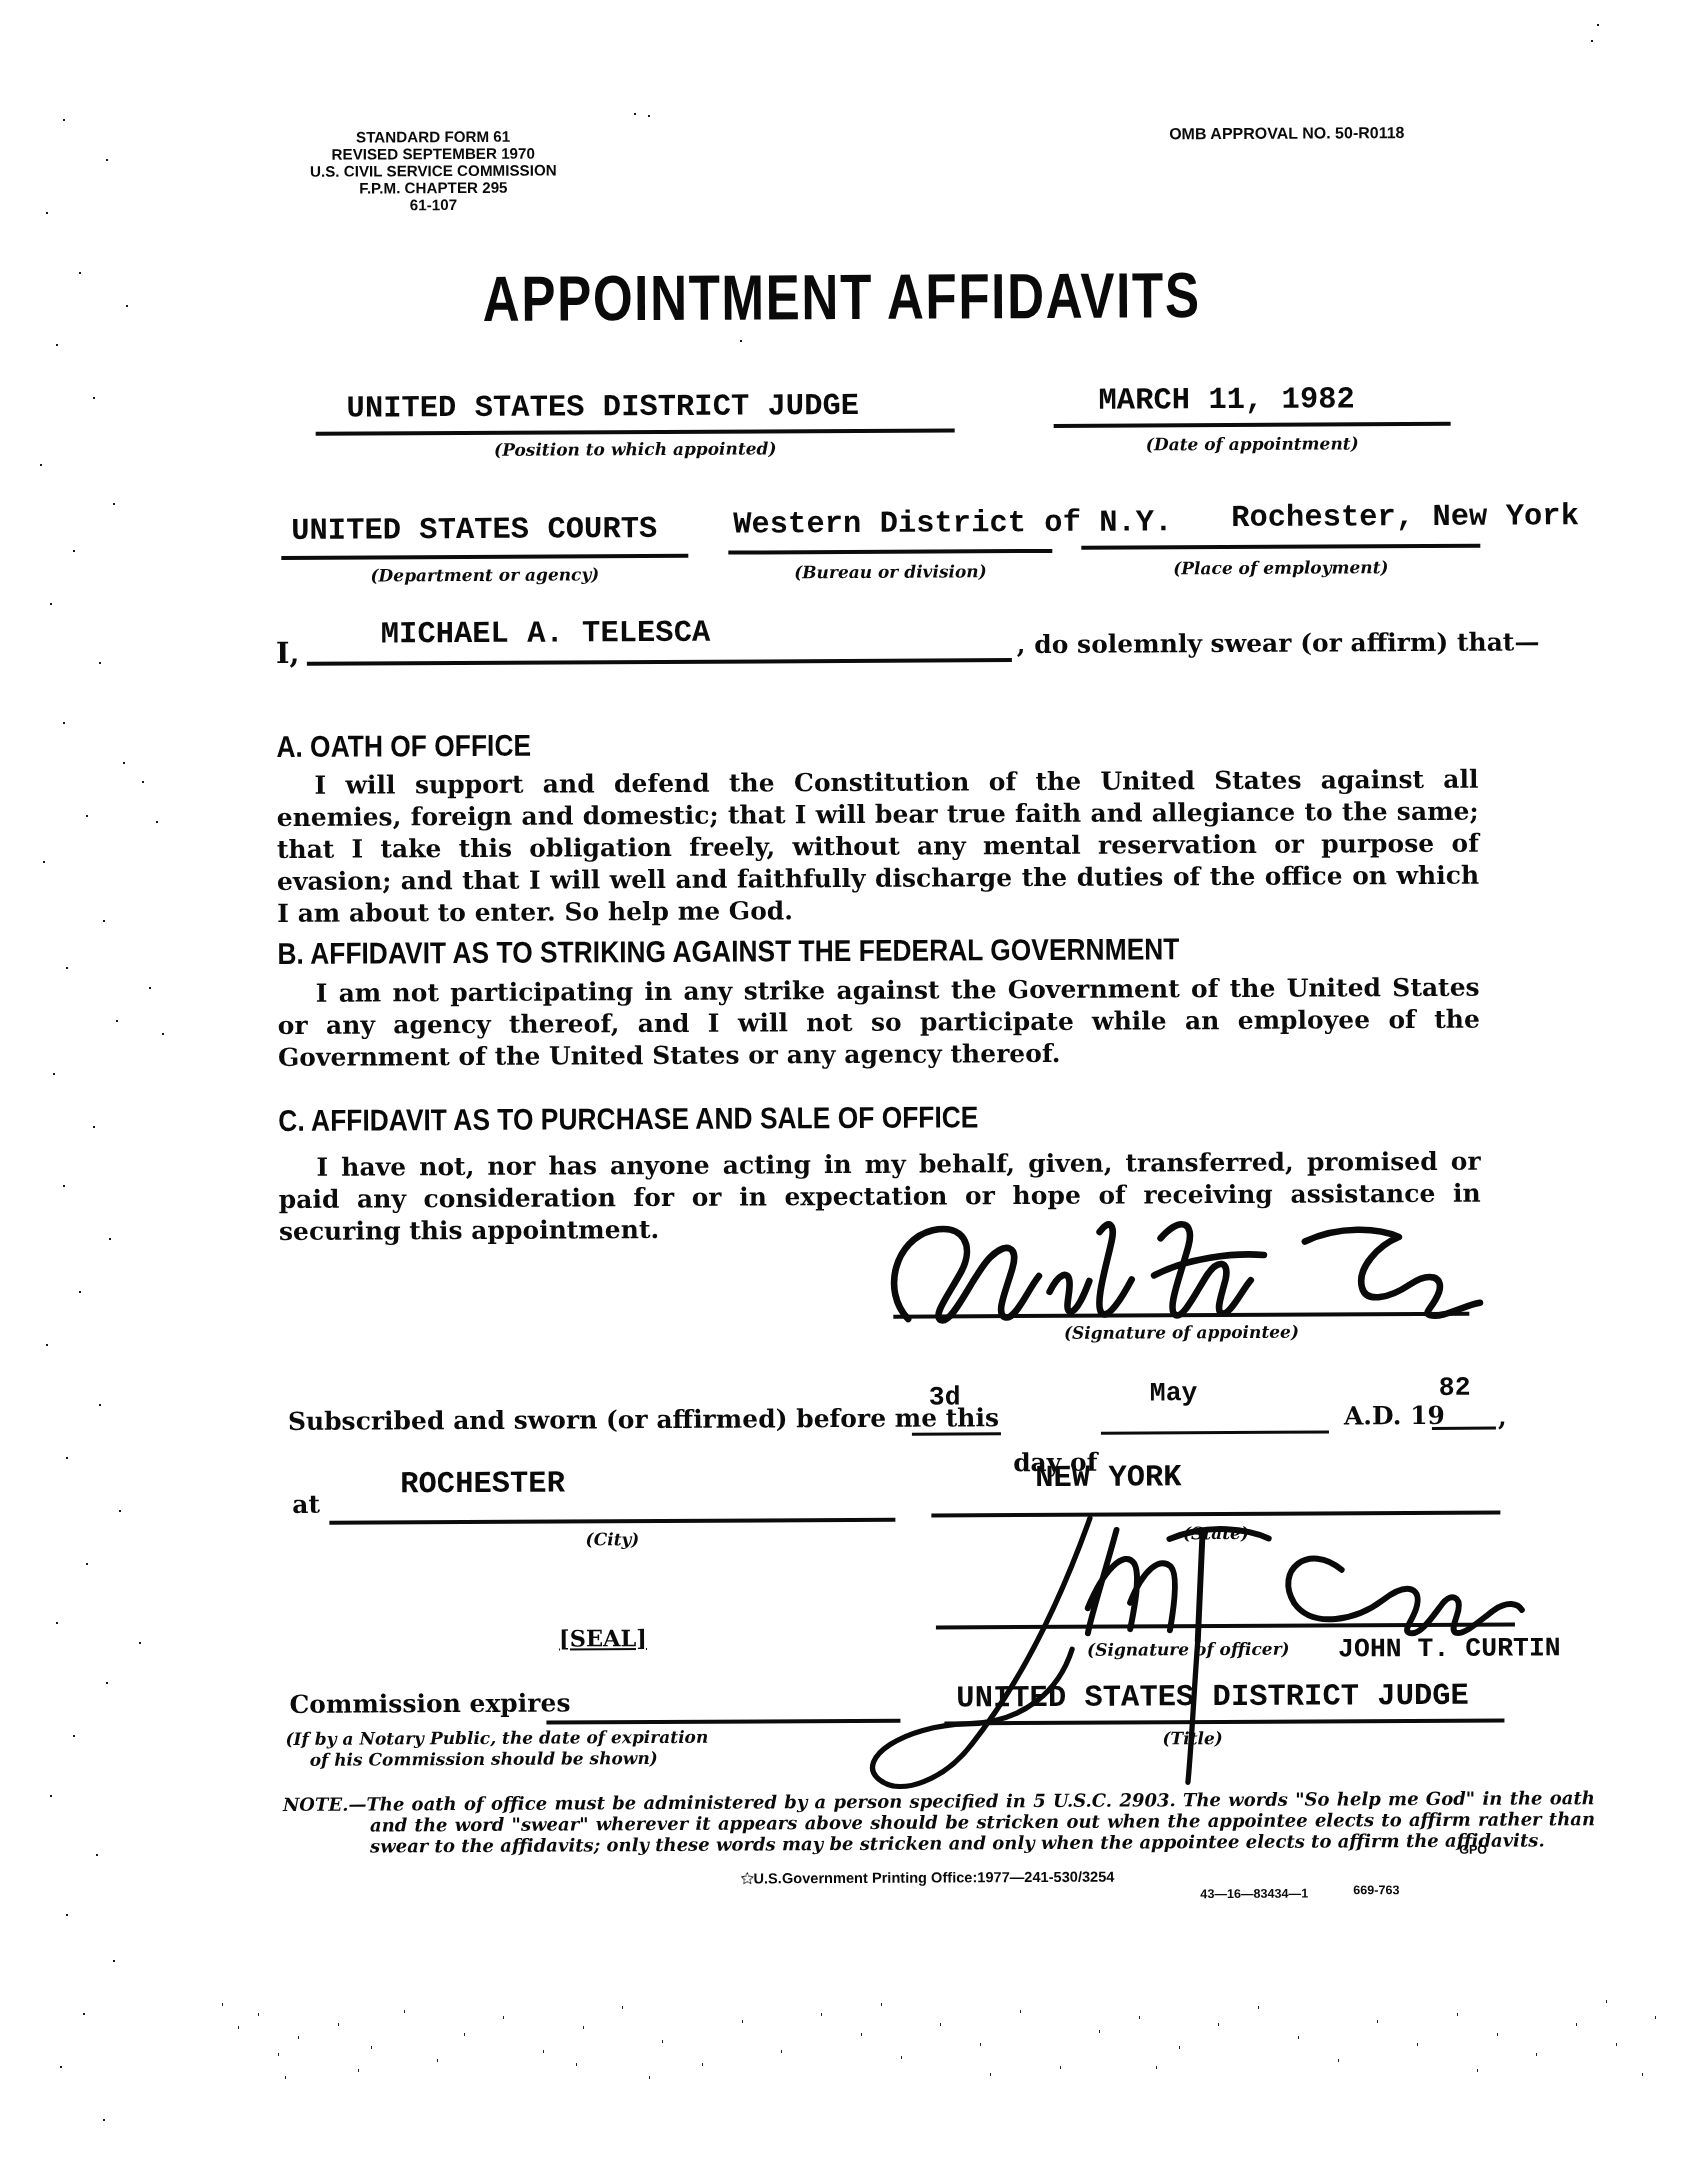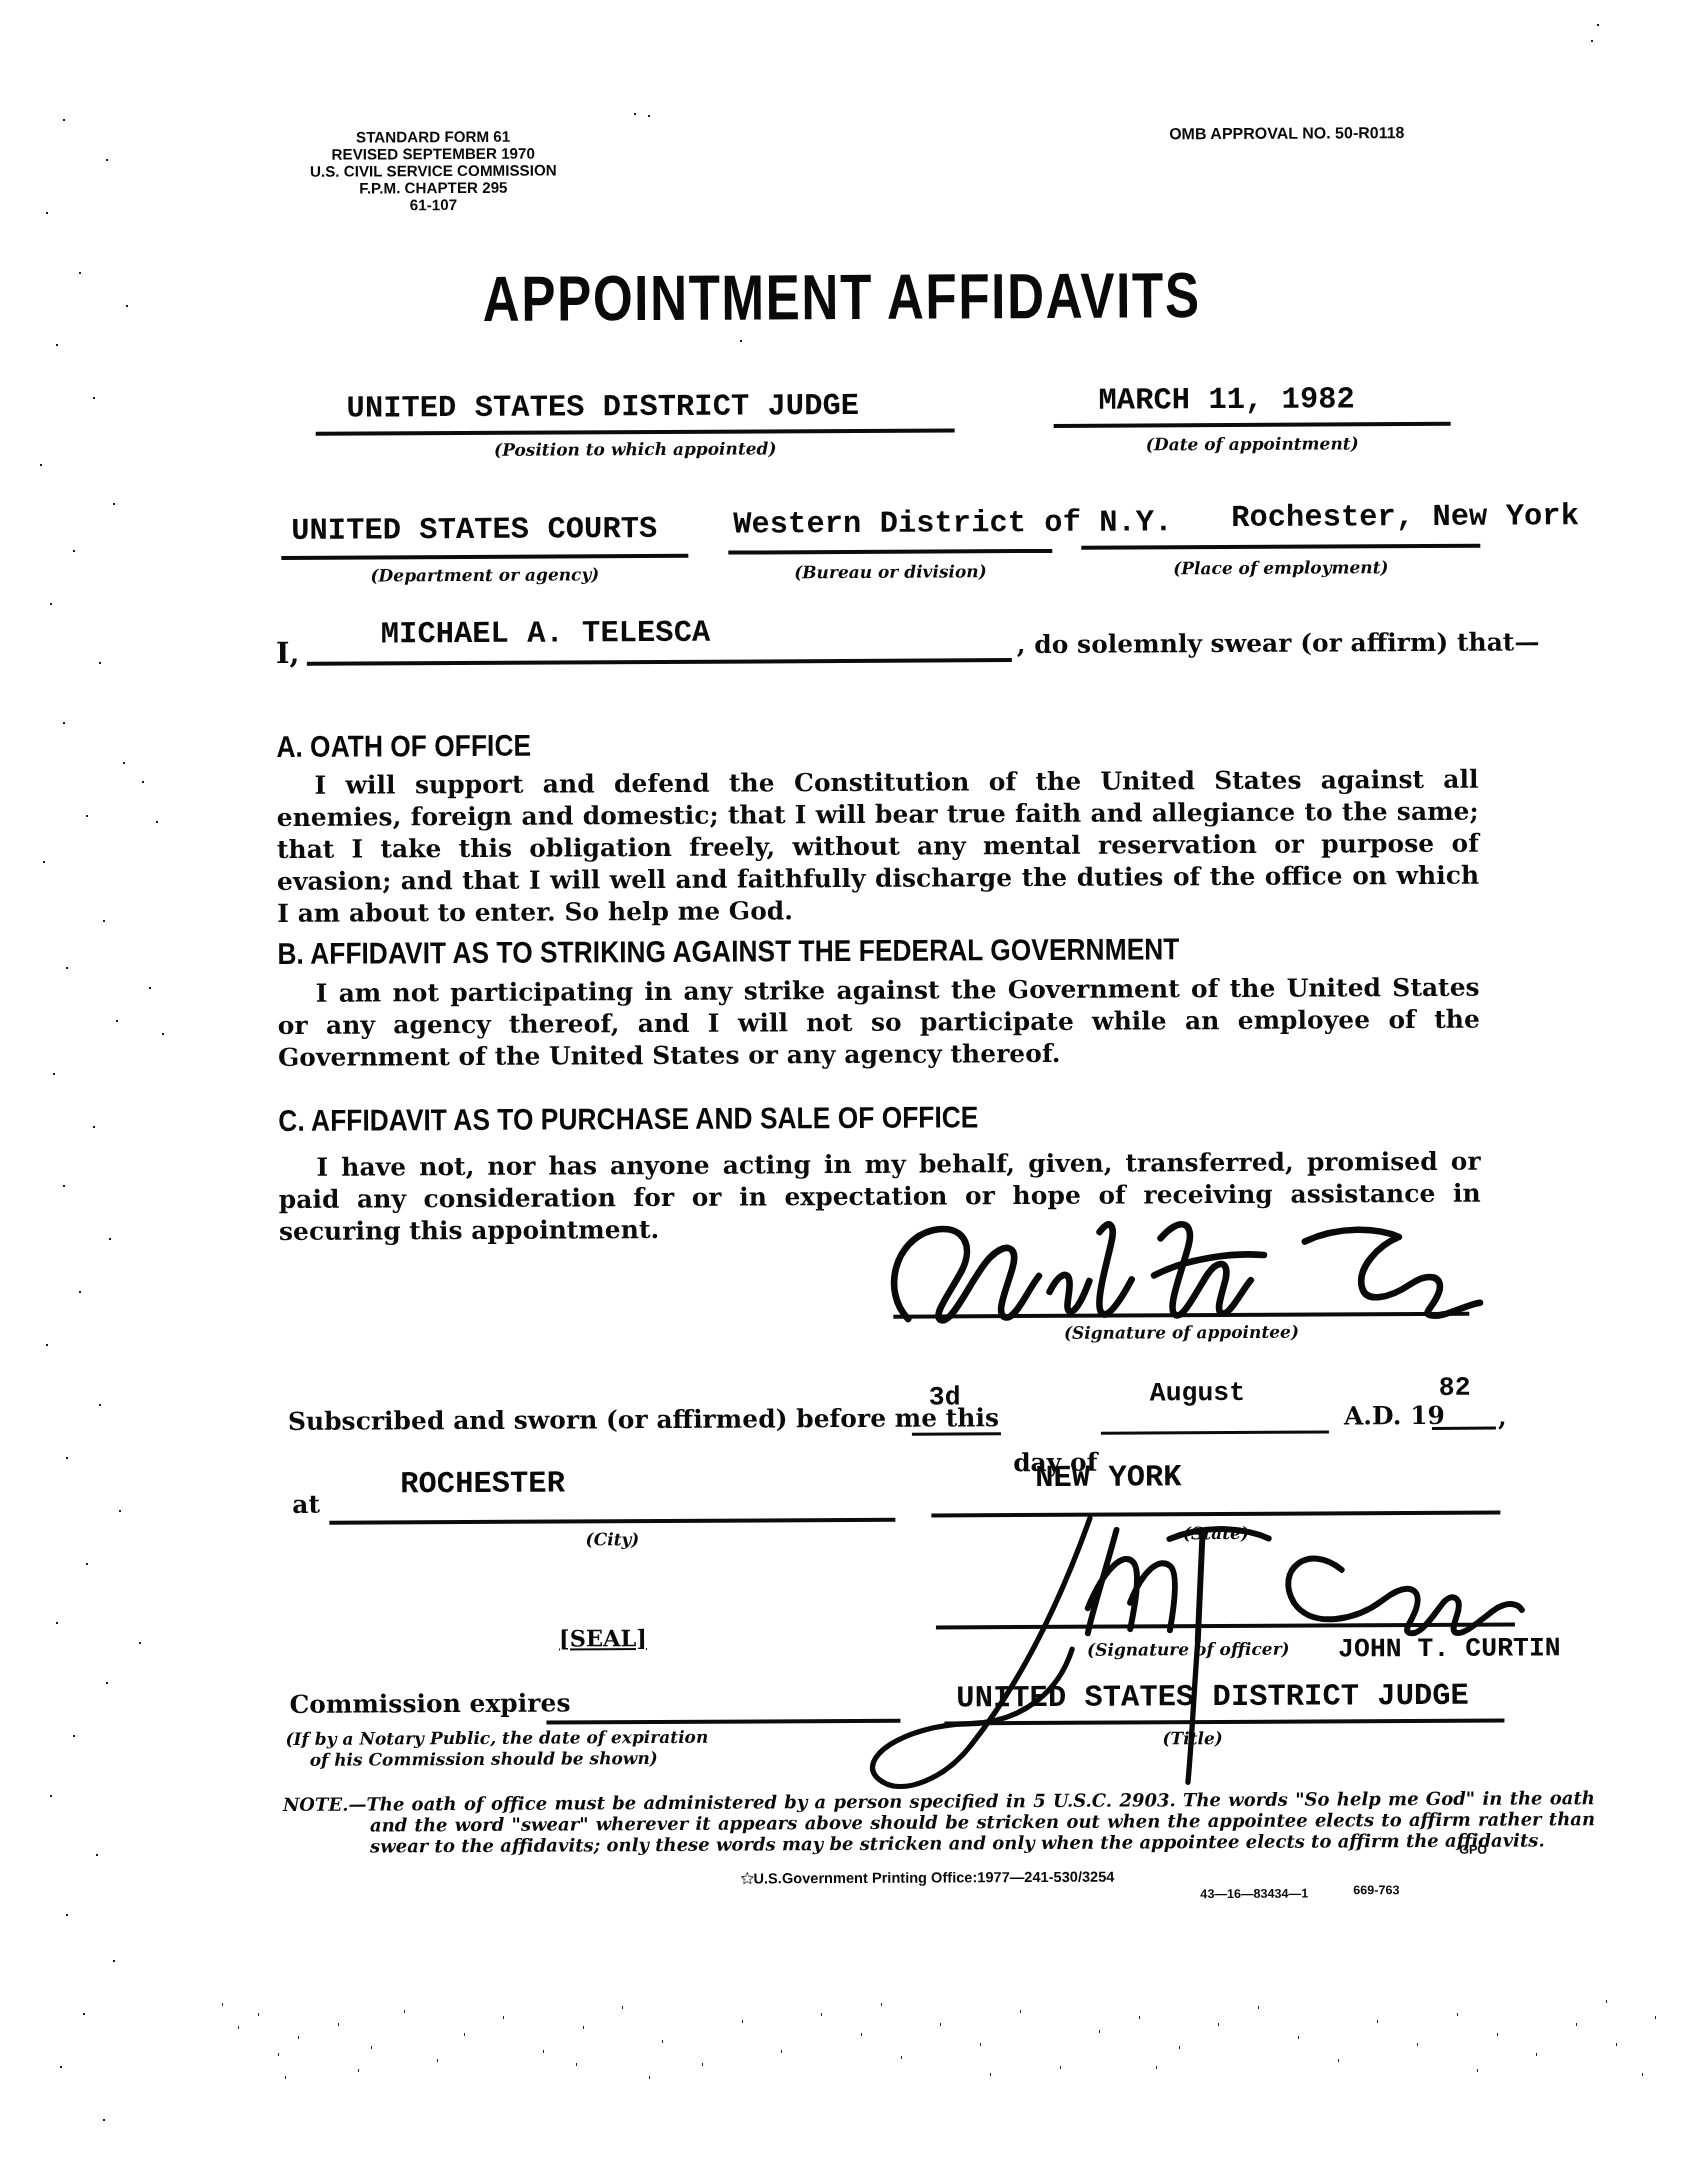--- a/index.html
+++ b/index.html
@@ -118,21 +118,21 @@
       <path stroke-width="10" d="M430,42 C460,8 482,18 472,54 C460,98 438,150 452,158 C464,164 484,122 500,98 C516,74 534,76 528,104 C522,128 512,152 522,156 C534,160 552,122 566,106 M420,98 C470,72 540,64 586,68"></path>
       <path stroke-width="10" d="M648,48 C700,24 760,28 790,42 C760,54 726,88 734,118 C740,142 776,134 806,114 C836,94 858,102 850,126 C842,148 826,156 836,160 C856,166 886,146 912,142"></path>
     </svg>
     <div class="rule" style="left:891px;top:1315px;width:576px;"></div>
     <div class="abs cap cap-center" style="left:891px;top:1324px;width:576px;">(Signature of appointee)</div>
 
     <div class="abs serif" style="left:285px;top:1403px;white-space:nowrap;">Subscribed and sworn (or affirmed) before me this</div>
     <div class="abs type-sm" style="left:926px;top:1383px;">3d</div>
     <div class="rule thin" style="left:909px;top:1433px;width:89px;"></div>
     <div class="abs serif" style="left:1010px;top:1403px;white-space:nowrap;margin-top:45px;">day of</div>
-    <div class="abs type-sm" style="left:1147px;top:1380px;">August</div>
+    <div class="abs type-sm" style="left:1147px;top:1380px;">May</div>
     <div class="rule thin" style="left:1098px;top:1433px;width:228px;"></div>
     <div class="abs serif" style="left:1341px;top:1403px;white-space:nowrap;">A.D. 19</div>
     <div class="abs type-sm" style="left:1436px;top:1376px;text-align:right;">82</div>
     <div class="rule thin" style="left:1429px;top:1430px;width:64px;"></div>
     <div class="abs serif" style="left:1495px;top:1405px;">,</div>
 
     <div class="abs serif" style="left:289px;top:1486px;">at</div>
     <div class="abs type" style="left:397px;top:1465px;font-family:Liberation Mono, monospace;">ROCHESTER</div>
     <div class="rule" style="left:326px;top:1518px;width:566px;"></div>
     <div class="abs cap cap-center" style="left:326px;top:1528px;width:566px;">(City)</div>

